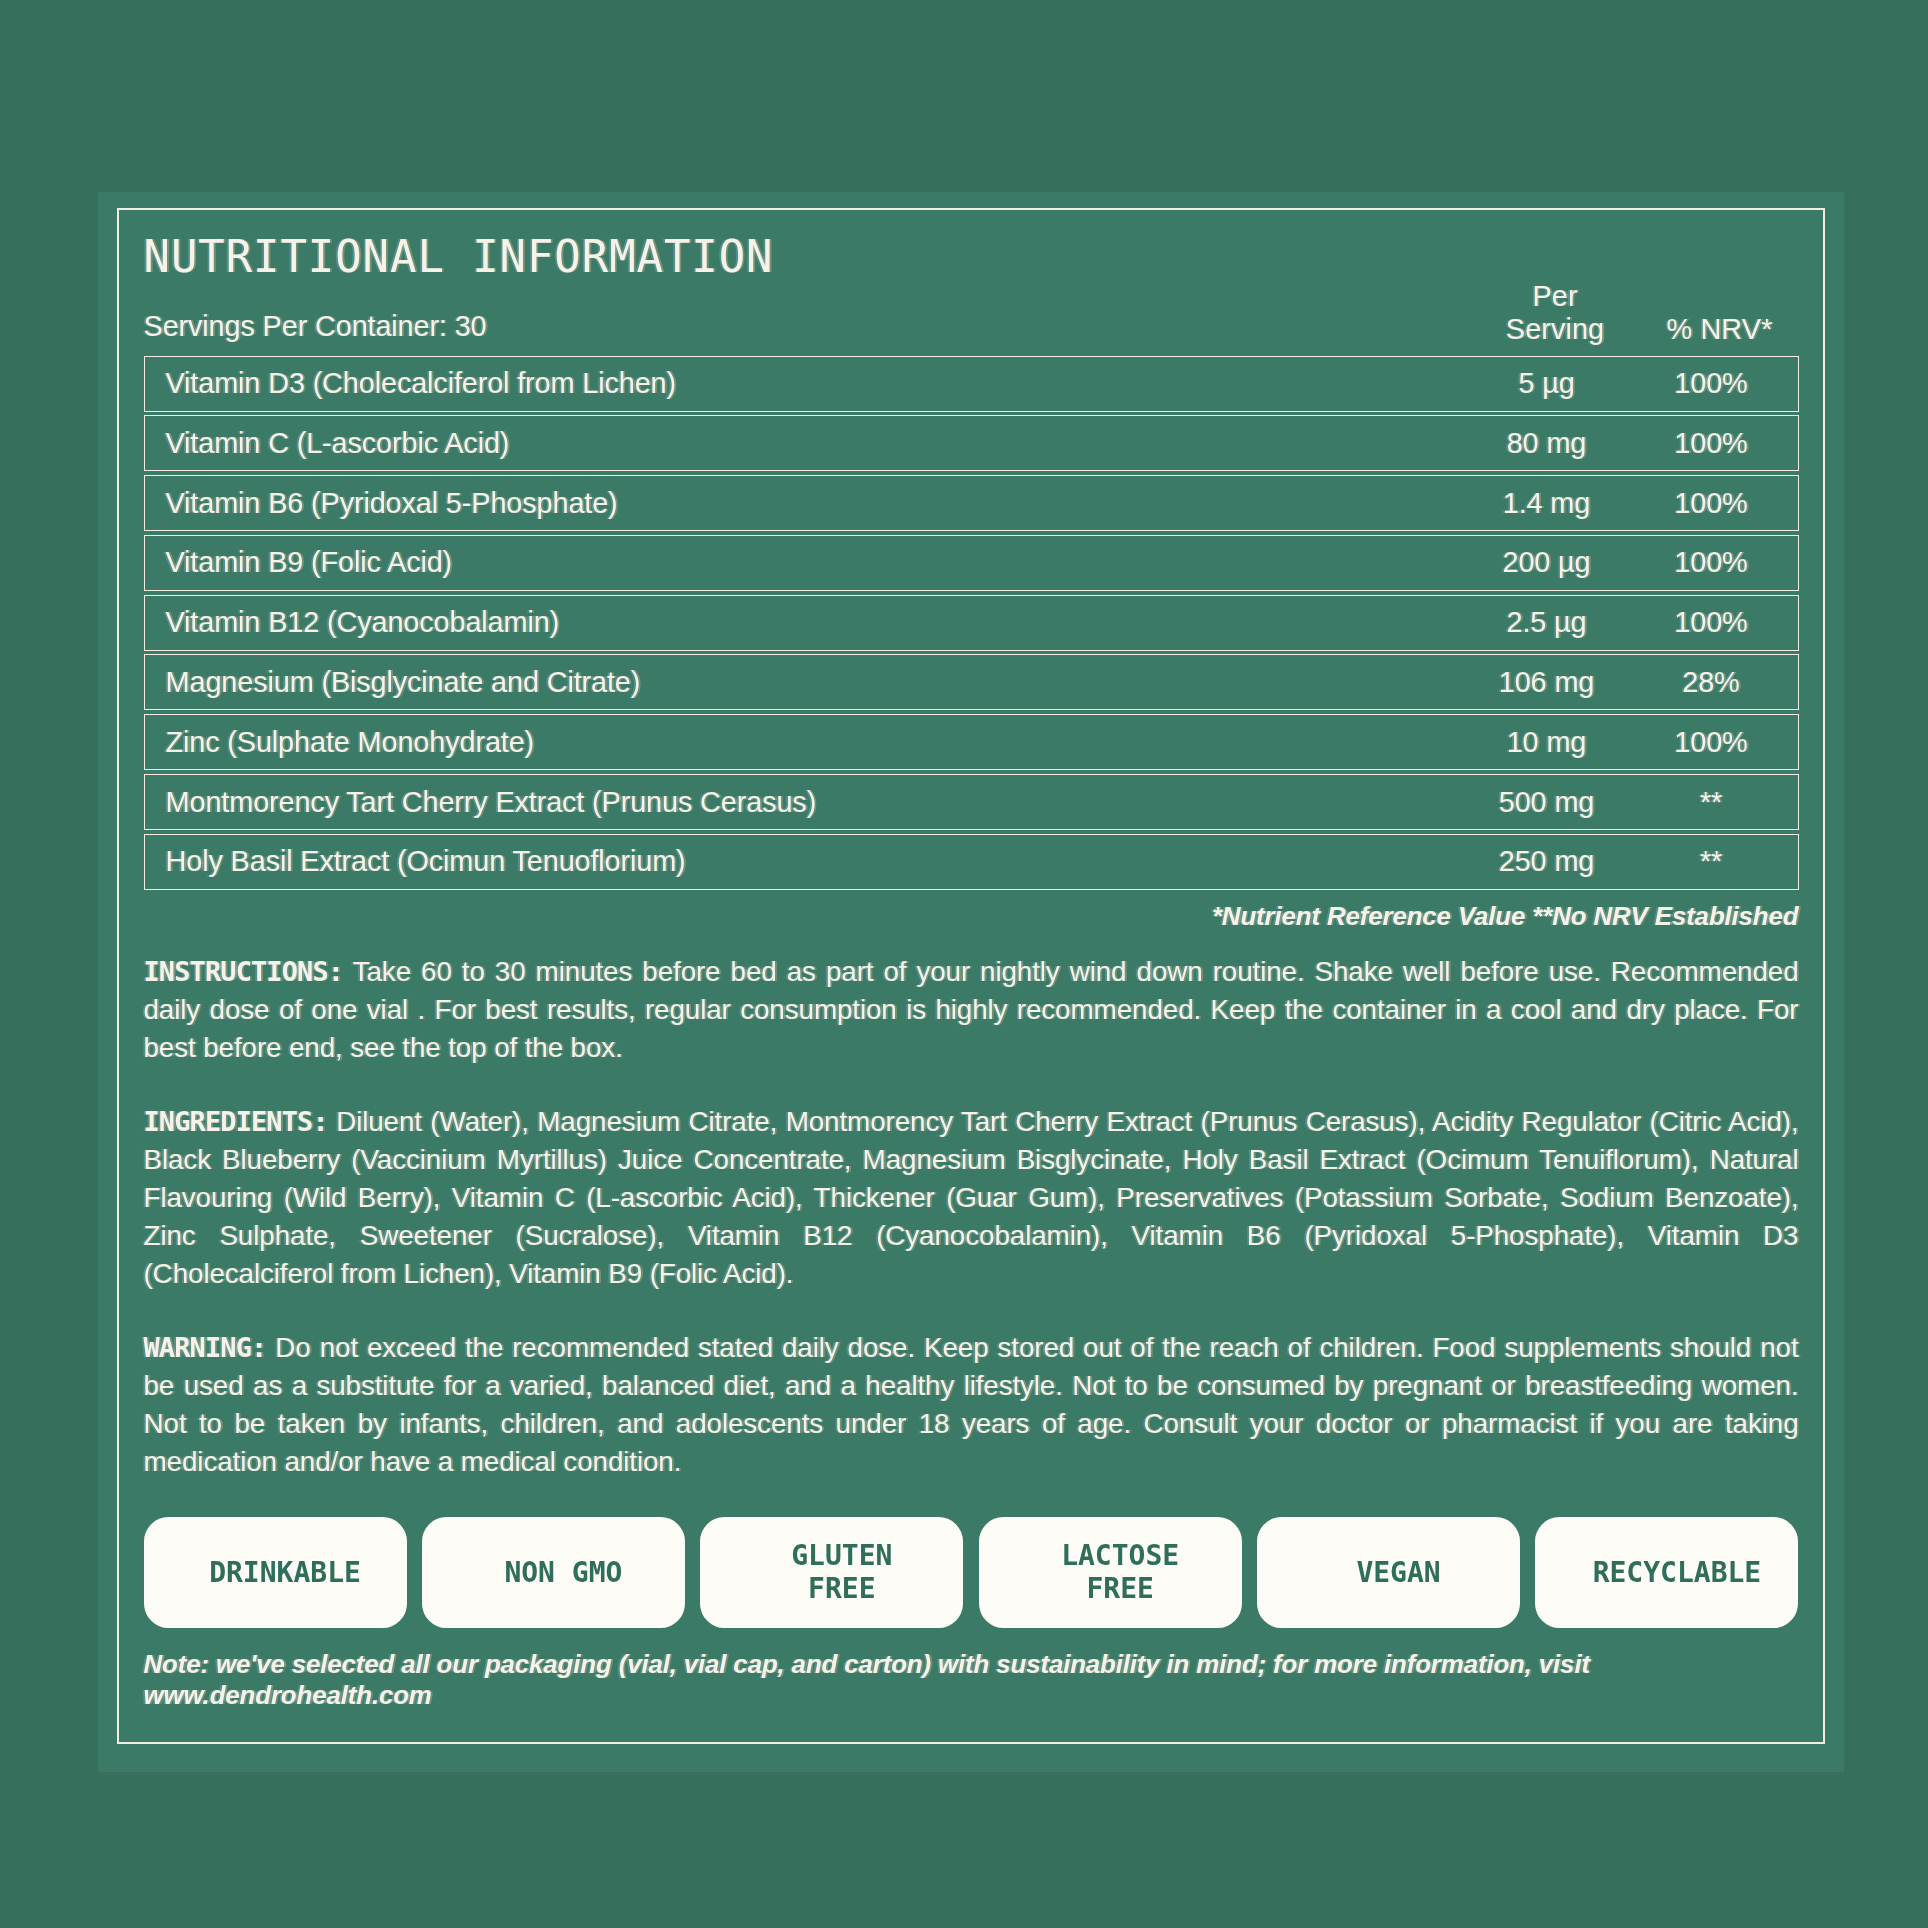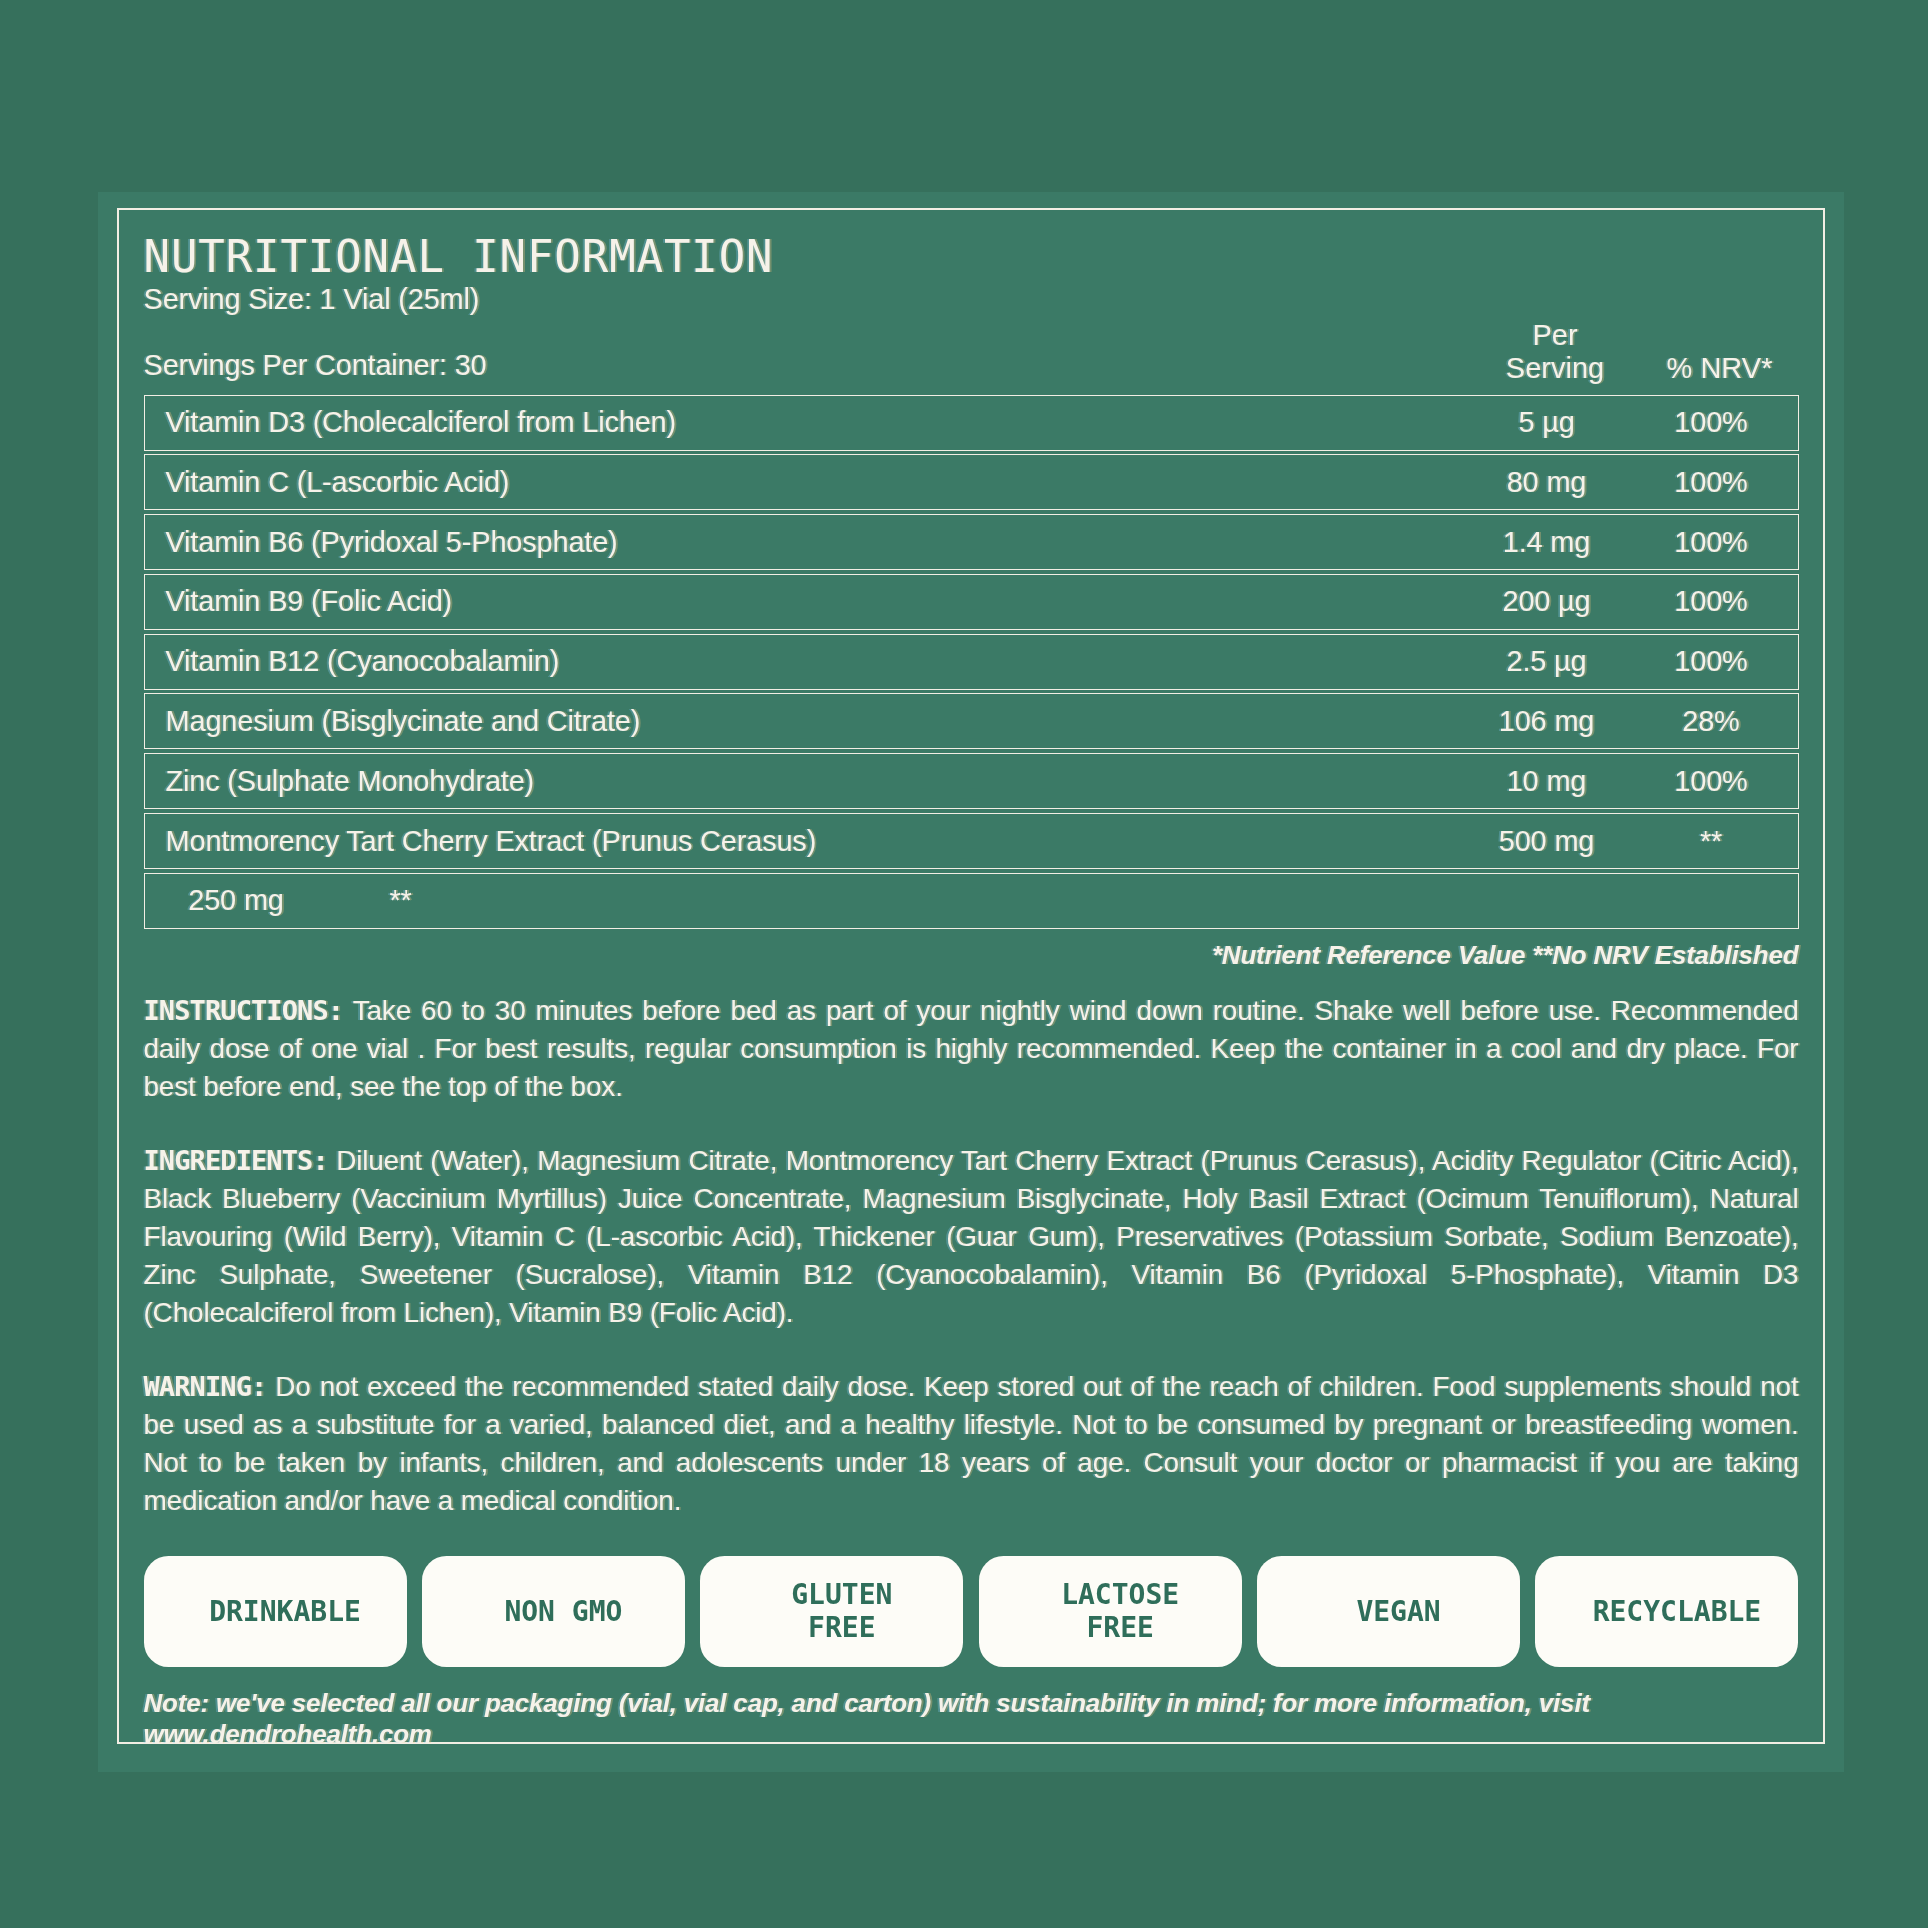--- a/index.html
+++ b/index.html
@@ -71,21 +71,20 @@
     font-style:italic;font-weight:700;font-size:26px;letter-spacing:-0.2px;
   }
 </style>
 </head>
 <body>
 
 <div class="panel">
   <div class="label-box">
 
     <div class="title aber">NUTRITIONAL INFORMATION</div>
-    <div class="sub aber">Serving Size: 1 Vial (25ml)</div>
 
     <div class="head-row">
       <div class="sub aber">Servings Per Container: 30</div>
       <div class="fill"></div>
       <div class="col-amount aber">Per Serving</div>
       <div class="col-gap"></div>
       <div class="col-nrv aber">% NRV*</div>
     </div>
 
     <div class="tbl">
@@ -131,20 +130,21 @@
         <span class="col-gap"></span>
         <span class="col-nrv aber">100%</span>
       </div>
       <div class="trow">
         <span class="name aber">Montmorency Tart Cherry Extract (Prunus Cerasus)</span>
         <span class="col-amount aber">500 mg</span>
         <span class="col-gap"></span>
         <span class="col-nrv aber">**</span>
       </div>
       <div class="trow">
+        <span class="name aber">Holy Basil Extract (Ocimun Tenuoflorium)</span>
         <span class="col-amount aber">250 mg</span>
         <span class="col-gap"></span>
         <span class="col-nrv aber">**</span>
       </div>
     </div>
 
     <div class="footnote aber">*Nutrient Reference Value **No NRV Established</div>
 
     <p class="para"><span class="sec-label aber">INSTRUCTIONS:</span> <span class="aber">Take 60 to 30 minutes before bed as part of your nightly wind down routine. Shake well before use. Recommended daily dose of one vial . For best results, regular consumption is highly recommended. Keep the container in a cool and dry place. For best before end, see the top of the box.</span></p>
 

